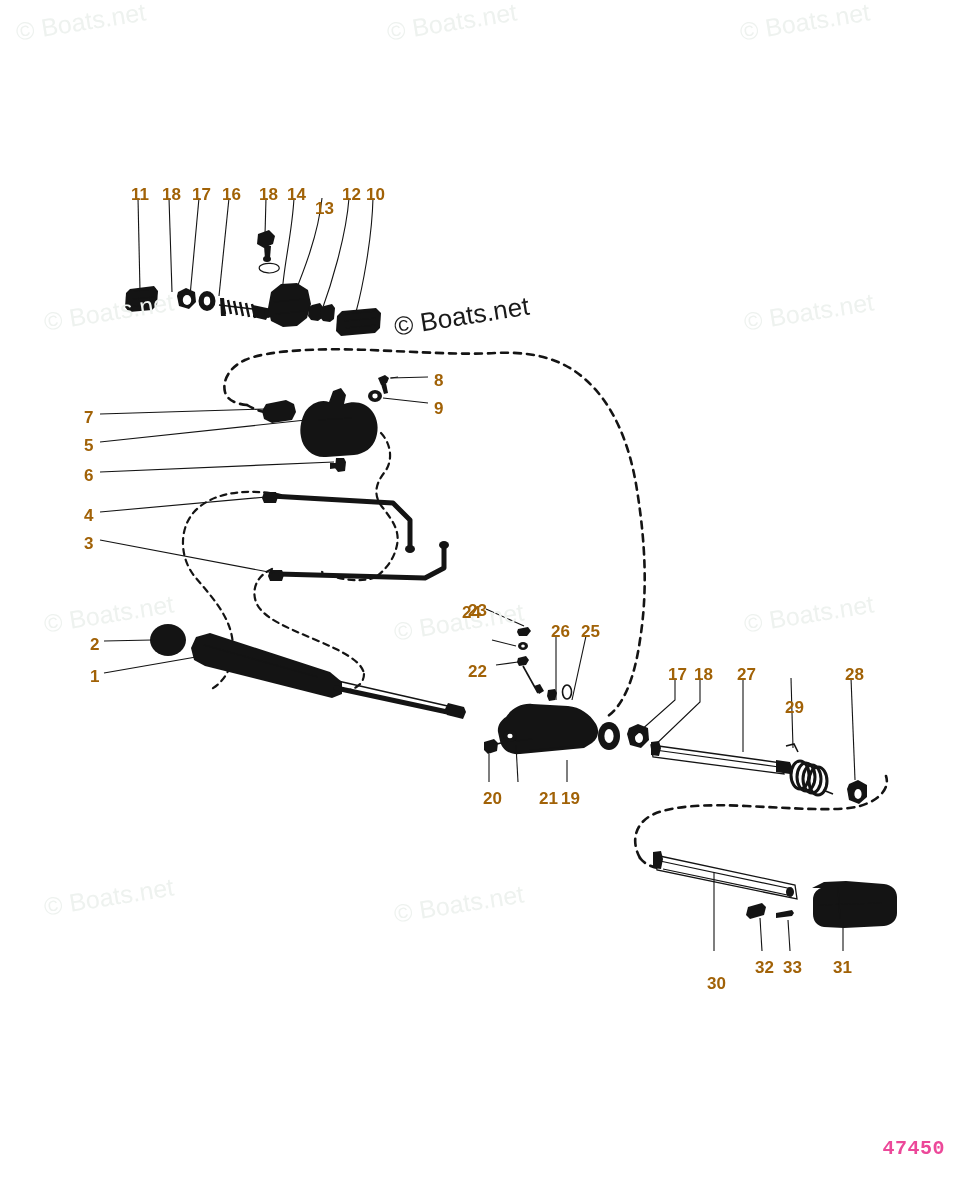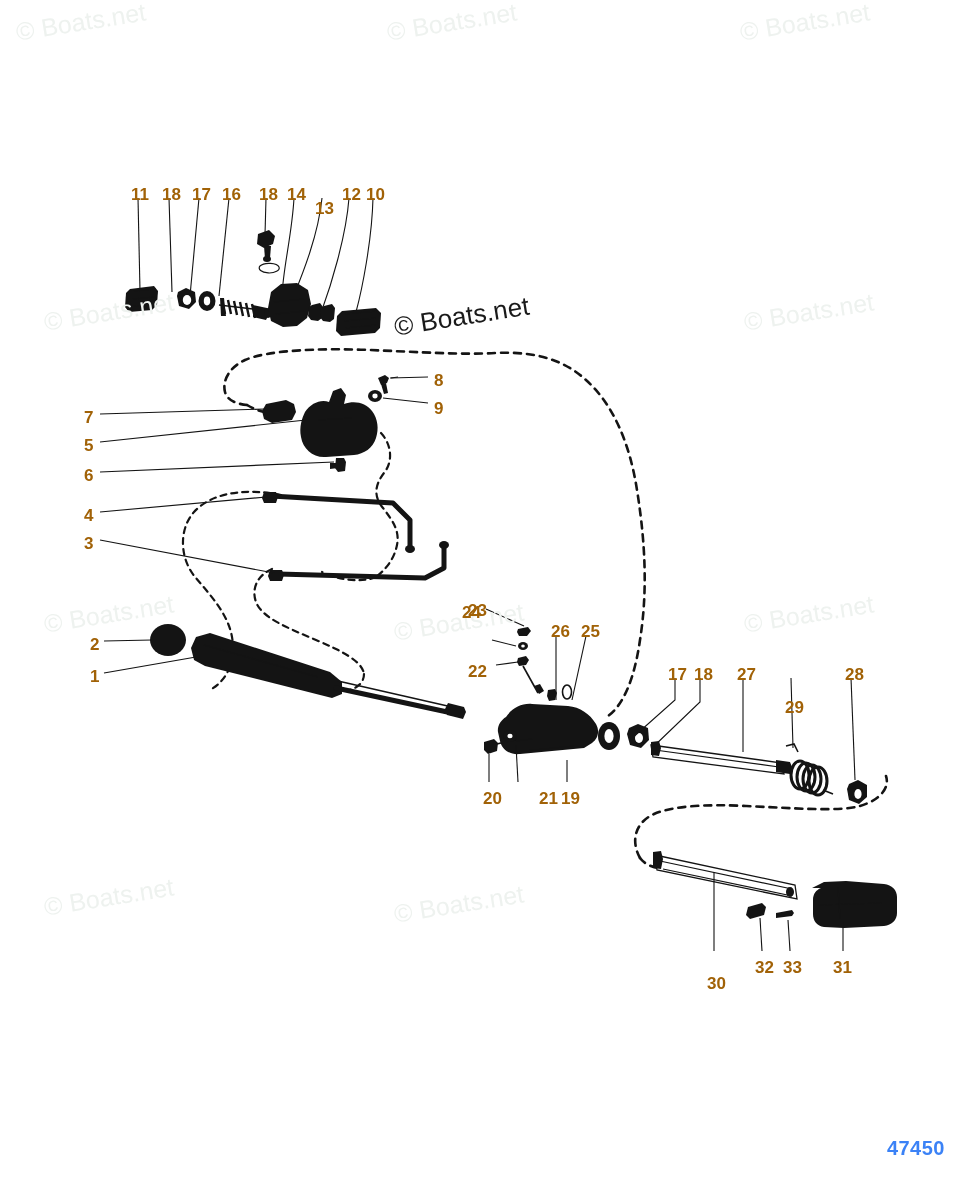--- a/index.html
+++ b/index.html
@@ -36,24 +36,24 @@
   }
   .wm.dark{
     color:#1a1a1a;
     font-size:26px;
     z-index:6;
   }
   #sheet-number{
     position:absolute;
     right:24px;
     bottom:40px;
-    font-family:Liberation Sans, sans-serif;
+    font-family:Liberation Mono, monospace;
     font-size:20px;
     font-weight:700;
-    color:#3b82f6;
+    color:#ec4899;
     letter-spacing:.5px;
     text-align:center;
   }
   .callout{
     position:absolute;
     font-family:"Liberation Sans", sans-serif;
     font-size:17px;
     font-weight:700;
     color:#a16207;
     line-height:1;

